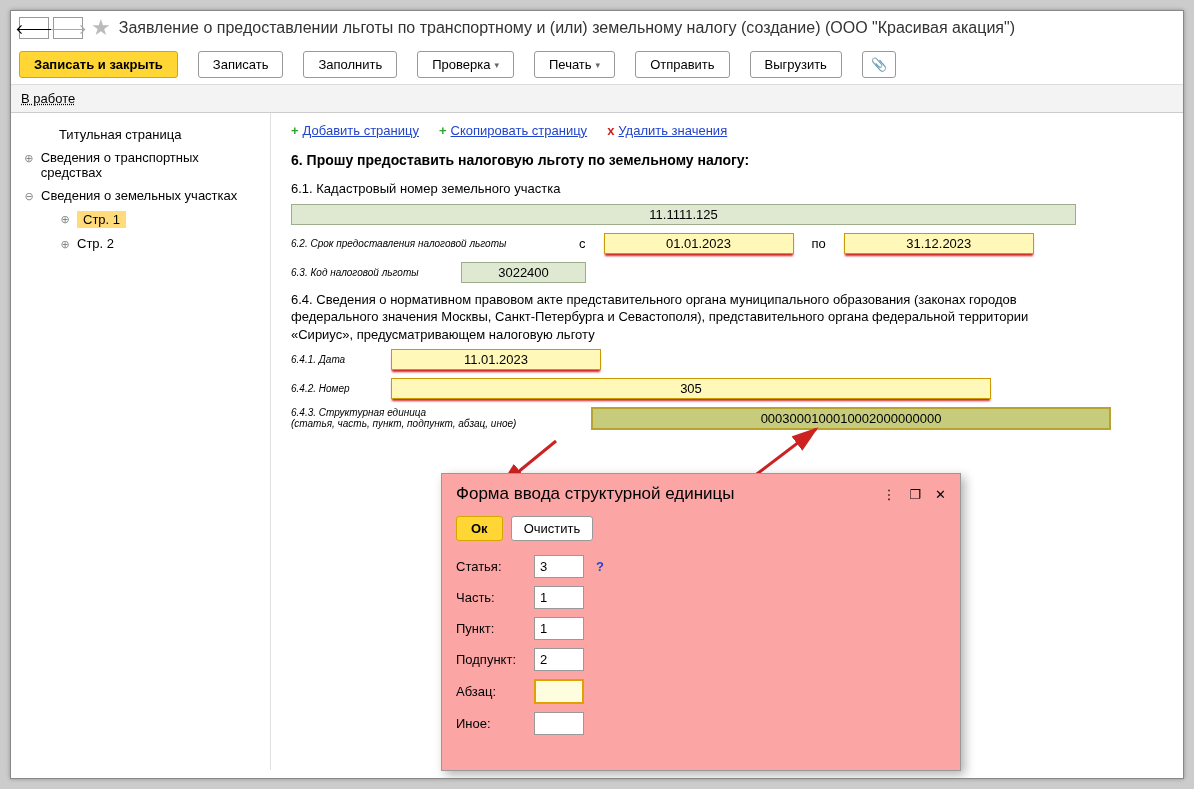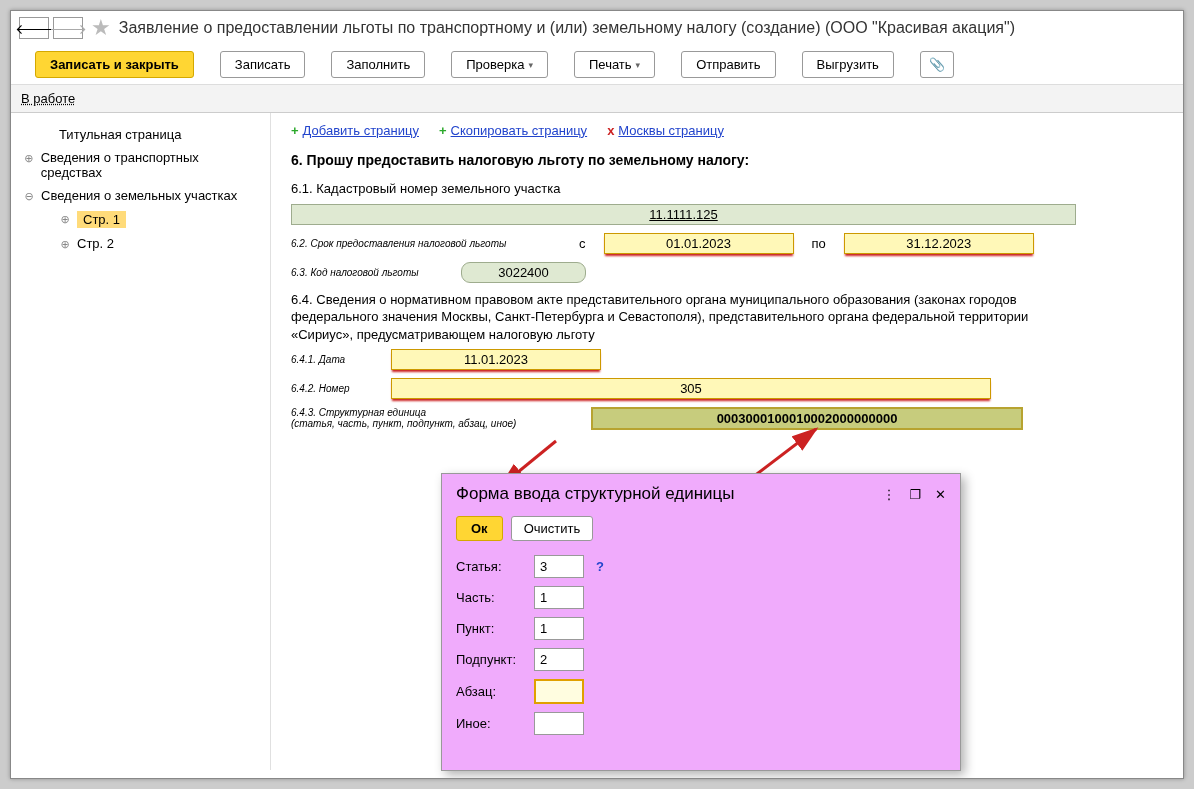--- a/index.html
+++ b/index.html
@@ -43,22 +43,22 @@
       margin: 0 4px;
     }
     .title-text {
       font-size: 16px;
       color: #333;
       white-space: nowrap;
     }
     .toolbar {
       display: flex;
       align-items: flex-start;
-      padding: 6px 24px;
-      gap: 26px;
+      padding: 6px 8px;
+      gap: 20px;
       border-bottom: 1px solid #ddd;
     }
     .btn {
       padding: 5px 14px;
       border: 1px solid #999;
       background: #fff;
       font-size: 13px;
       border-radius: 3px;
       cursor: pointer;
       display: flex;
@@ -167,21 +167,21 @@
     }
     .sub-label { margin-bottom: 2px; }
 
     
     .dialog {
       position: absolute;
       left: 430px;
       top: 462px;
       width: 520px;
       height: 298px;
-      background: #f0abfc;
+      background: #fca5a5;
       border: 1px solid #999;
       box-shadow: 4px 4px 10px rgba(0,0,0,0.3);
     }
     .dialog-header {
       display: flex;
       align-items: center;
       justify-content: space-between;
       padding: 10px 14px 8px 14px;
     }
     .dialog-title { font-size: 17px; }
@@ -286,62 +286,62 @@
         <span class="page-action">
             <span class="sym green">+</span>
             <span class="lnk">Добавить страницу</span>
           </span>
         <span class="page-action">
             <span class="sym green">+</span>
             <span class="lnk">Скопировать страницу</span>
           </span>
         <span class="page-action">
             <span class="sym red">x</span>
-            <span class="lnk">Москвы страницу</span>
+            <span class="lnk">Удалить значения</span>
           </span>
       </div>
 
       <div class="section-title">6. Прошу предоставить налоговую льготу по земельному налогу:</div>
 
       <div class="para-text">6.1. Кадастровый номер земельного участка</div>
       <div class="field-row">
-        <div class="field-input wide" style="width:785px;flex:none;text-decoration:underline;">11.1111.125</div>
+        <div class="field-input wide" style="width:785px;flex:none;">11.1111.125</div>
       </div>
 
       <div class="field-row">
         <span class="field-label" style="width:270px;">6.2. Срок предоставления налоговой льготы</span>
         <span class="date-prefix">с</span>
         <div class="field-input yellow date-box shadow-red">01.01.2023</div>
         <span class="date-prefix">по</span>
         <div class="field-input yellow date-box shadow-red">31.12.2023</div>
       </div>
 
       <div class="field-row">
         <span class="field-label" style="width:160px;">6.3. Код налоговой льготы</span>
-        <div class="field-input" style="width:125px;border-radius:9px;">3022400</div>
+        <div class="field-input" style="width:125px;">3022400</div>
       </div>
 
       <div class="para-text" style="max-width:780px;">6.4. Сведения о нормативном правовом акте представительного органа муниципального образования (законах городов федерального значения Москвы, Санкт-Петербурга и Севастополя), представительного органа федеральной территории «Сириус», предусматривающем налоговую льготу</div>
 
       <div class="field-row">
         <span class="field-label" style="width:90px;">6.4.1. Дата</span>
         <div class="field-input yellow shadow-red" style="width:210px;">11.01.2023</div>
       </div>
 
       <div class="field-row">
         <span class="field-label" style="width:90px;">6.4.2. Номер</span>
         <div class="field-input yellow shadow-red" style="width:600px;">305</div>
       </div>
 
       <div class="field-row" style="align-items:flex-start;">
         <div style="width:290px;">
           <div class="field-label">6.4.3. Структурная единица</div>
           <div class="field-label sub-label">(статья, часть, пункт, подпункт, абзац, иное)</div>
         </div>
-        <div class="field-input dark-green" style="width:432px;font-weight:bold;">0003000100010002000000000</div>
+        <div class="field-input dark-green" style="width:520px;">0003000100010002000000000</div>
       </div>
     </div>
   </div>
 
   <svg class="arrow-svg" style="left:0;top:0;width:1174px;height:769px;">
     <defs>
       <marker id="ah" markerWidth="10" markerHeight="10" refX="8" refY="3" orient="auto">
         <path d="M0,0 L0,6 L9,3 z" fill="#cc2222"></path>
       </marker>
     </defs>

